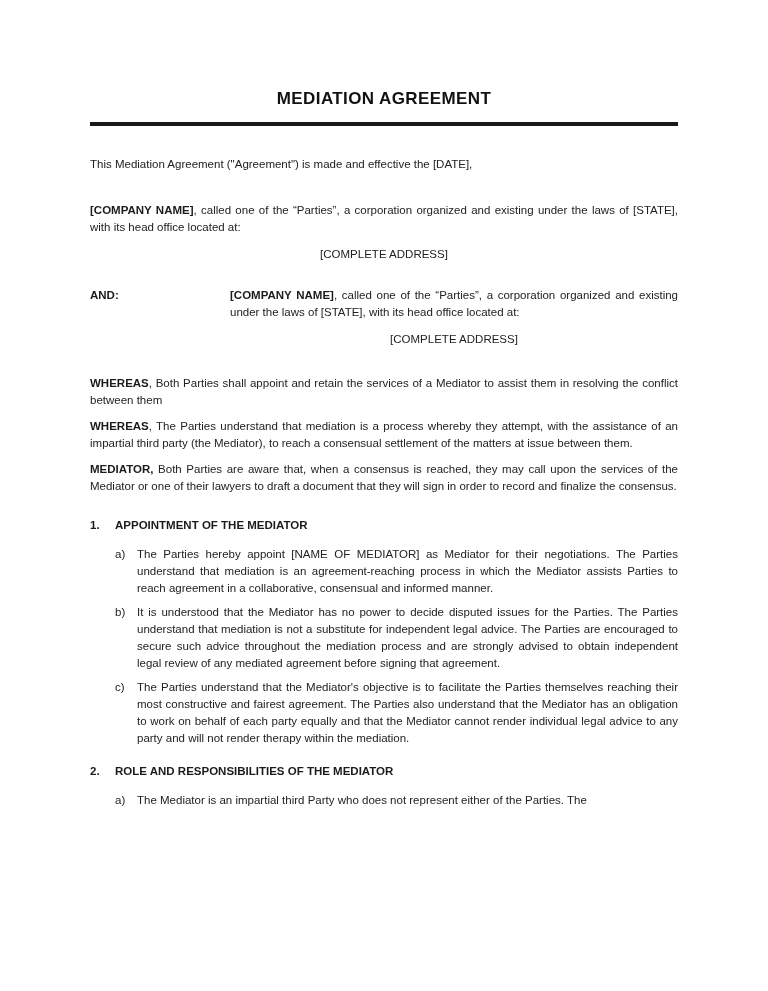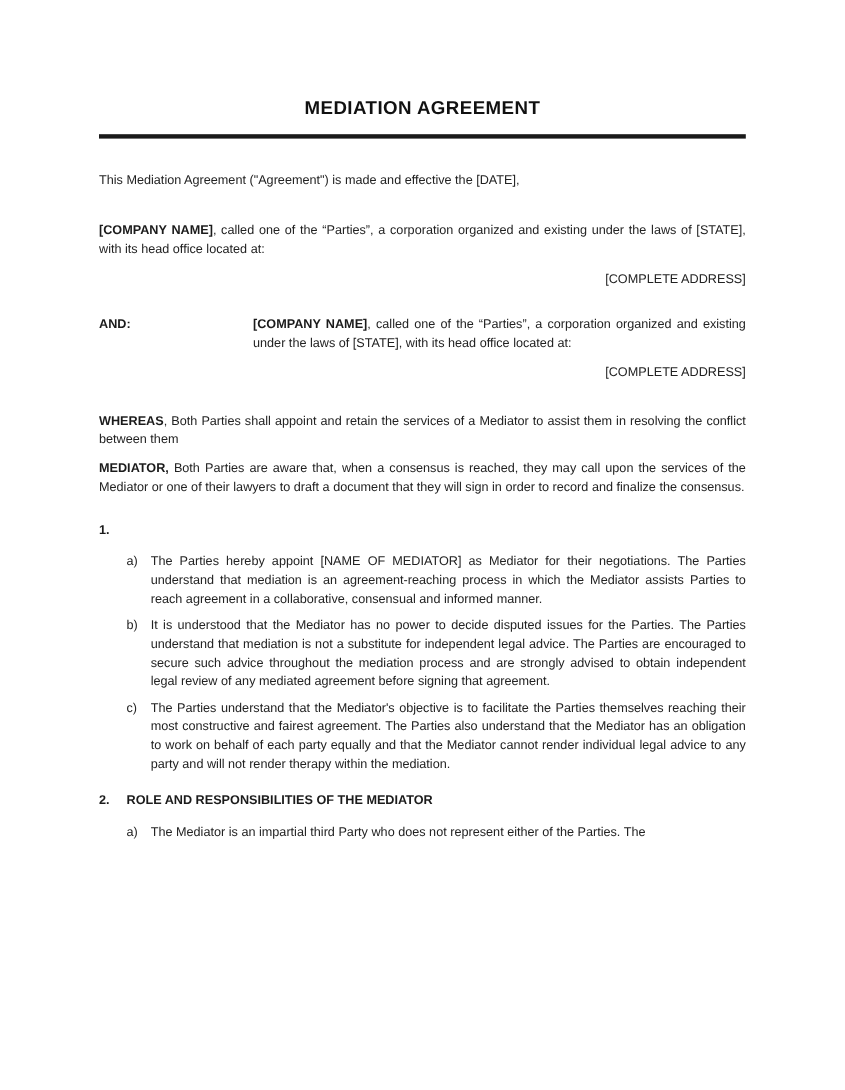--- a/index.html
+++ b/index.html
@@ -43,21 +43,21 @@
   .party-row { display: flex; margin-top: 29px; }
   .party-row.and { margin-top: 24px; }
   .party-label {
     flex: 0 0 140px;
     font-weight: bold;
     color: #1b1b1b;
     font-size: 11.5px;
     line-height: 17px;
   }
   .party-content { flex: 1; }
-  .party-address { margin-top: 10px; text-align: right; }
+  .party-address { margin-top: 10px; text-align: center; }
 
   .whereas { margin-top: 9px; }
   .whereas.first { margin-top: 27px; }
 
   .consideration { margin-top: 20px; }
 
   .section-heading {
     display: flex;
     font-weight: bold;
     color: #1b1b1b;
@@ -107,26 +107,28 @@
 
     <div class="party-row and">
       <div class="party-label">AND:</div>
       <div class="party-content">
         <p class="txt"><strong>[COMPANY NAME]</strong><span>, called one of the “Parties”, a corporation organized and existing under the laws of [STATE], with its head office located at:</span></p>
         <p class="party-address">[COMPLETE ADDRESS]</p>
       </div>
     </div>
 
     <p class="whereas first"><strong>WHEREAS</strong><span>, Both Parties shall appoint and retain the services of a Mediator to assist them in resolving the conflict between them</span></p>
+    <p class="whereas"><strong>WHEREAS</strong><span>, The Parties understand that mediation is a process whereby they attempt, with the assistance of an impartial third party (the Mediator), to reach a consensual settlement of the matters at issue between them.</span></p>
     <p class="whereas"><strong>MEDIATOR,</strong><span> Both Parties are aware that, when a consensus is reached, they may call upon the services of the Mediator or one of their lawyers to draft a document that they will sign in order to record and finalize the consensus.</span></p>
 
 
     <div class="section">
       <div class="section-heading s1">
         <span class="sec-num">1.</span>
+        <span class="sec-title">APPOINTMENT OF THE MEDIATOR</span>
       </div>
       <div class="list-item first">
         <span class="marker">a)</span>
         <span class="item-text">The Parties hereby appoint [NAME OF MEDIATOR] as Mediator for their negotiations. The Parties understand that mediation is an agreement-reaching process in which the Mediator assists Parties to reach agreement in a collaborative, consensual and informed manner.</span>
       </div>
       <div class="list-item">
         <span class="marker">b)</span>
         <span class="item-text">It is understood that the Mediator has no power to decide disputed issues for the Parties. The Parties understand that mediation is not a substitute for independent legal advice. The Parties are encouraged to secure such advice throughout the mediation process and are strongly advised to obtain independent legal review of any mediated agreement before signing that agreement.</span>
       </div>
       <div class="list-item">

